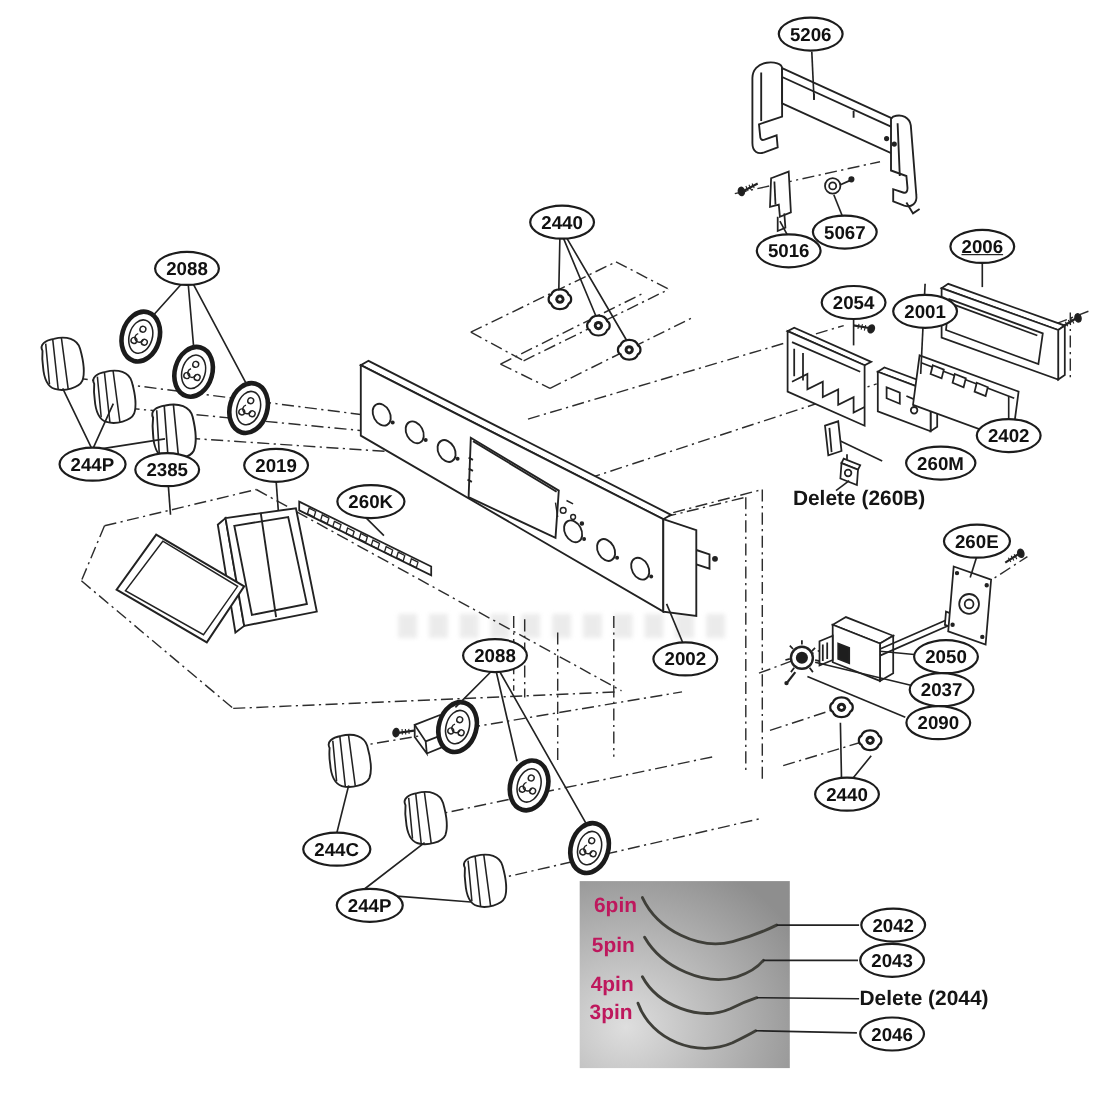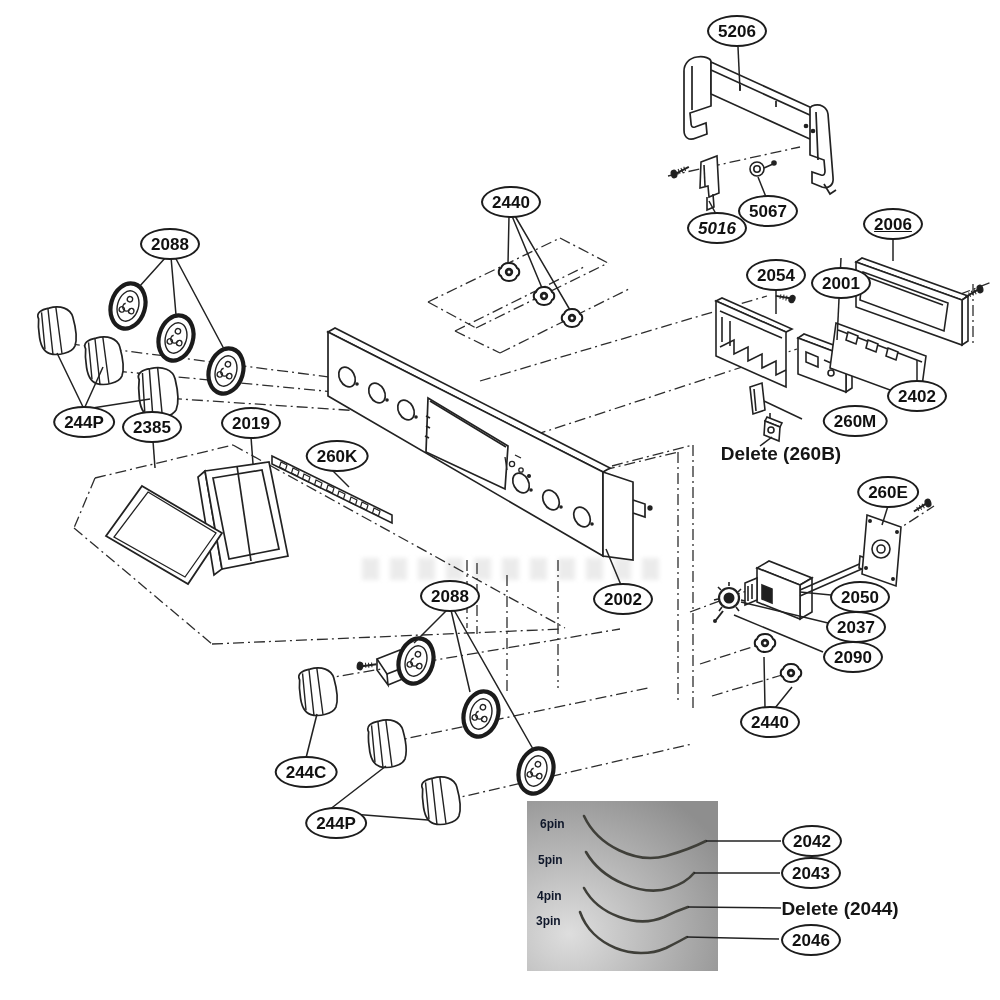--- a/index.html
+++ b/index.html
@@ -5,21 +5,21 @@
   html,body{margin:0;padding:0;background:#fff;}
   .stage{position:relative;width:1000px;height:1000px;background:#fff;overflow:hidden;
          font-family:"Liberation Sans",sans-serif;}
   .stage svg{position:absolute;left:0;top:0;z-index:2;}
   #callout-layer{position:absolute;left:0;top:0;width:1000px;height:1000px;z-index:5;pointer-events:none;padding-left:28px;}
   .callout{position:absolute;transform:translate(-50%,-50%);font-family:"Liberation Sans",sans-serif;
            font-weight:bold;color:#111;white-space:nowrap;}
   .callout.ellipse{border:2.5px solid #1c1c1c;border-radius:50%;background:#fff;font-size:17px;
            line-height:1;padding:6px 9px 5px 9px;min-width:38px;text-align:center;}
   .callout.text{font-size:19px;color:#151515;}
-  .callout.pin{transform:translate(0,-50%);font-size:12px;color:#0f172a;}
+  .callout.pin{transform:translate(0,-50%);font-size:19px;color:#be185d;}
   .watermark{position:absolute;left:362px;top:558px;width:320px;height:26px;display:flex;gap:11px;
            filter:blur(2px);opacity:.5;z-index:1;}
   .watermark span{width:17px;height:22px;background:#d9d9d9;display:block;}
 </style>
 </head>
 <body>
 
 <div class="stage">
 
   <div class="watermark">
@@ -336,21 +336,21 @@
           <path d="M687,937 L779,939"></path>
       </g>
     </g>
   </svg>
 
   <div id="callout-layer">
       <div class="callout ellipse" style="left: 737px; top: 31px;">5206</div>
       <div class="callout ellipse" style="left: 511px; top: 202px;">2440</div>
       <div class="callout ellipse" style="left: 170px; top: 244px;">2088</div>
       <div class="callout ellipse" style="left: 768px; top: 211px;">5067</div>
-      <div class="callout ellipse" style="left: 717px; top: 228px; font-style: italic;">5016</div>
+      <div class="callout ellipse" style="left: 717px; top: 228px;">5016</div>
       <div class="callout ellipse" style="left: 893px; top: 224px; text-decoration: underline;">2006</div>
       <div class="callout ellipse" style="left: 841px; top: 243px; margin-top: 40px;">2001</div>
       <div class="callout ellipse" style="left: 776px; top: 275px;">2054</div>
       <div class="callout ellipse" style="left: 917px; top: 396px;">2402</div>
       <div class="callout ellipse" style="left: 855px; top: 421px;">260M</div>
       <div class="callout text" style="left: 781px; top: 454px;">Delete (260B)</div>
       <div class="callout ellipse" style="left: 84px; top: 422px;">244P</div>
       <div class="callout ellipse" style="left: 152px; top: 427px;">2385</div>
       <div class="callout ellipse" style="left: 251px; top: 423px;">2019</div>
       <div class="callout ellipse" style="left: 337px; top: 456px;">260K</div>

